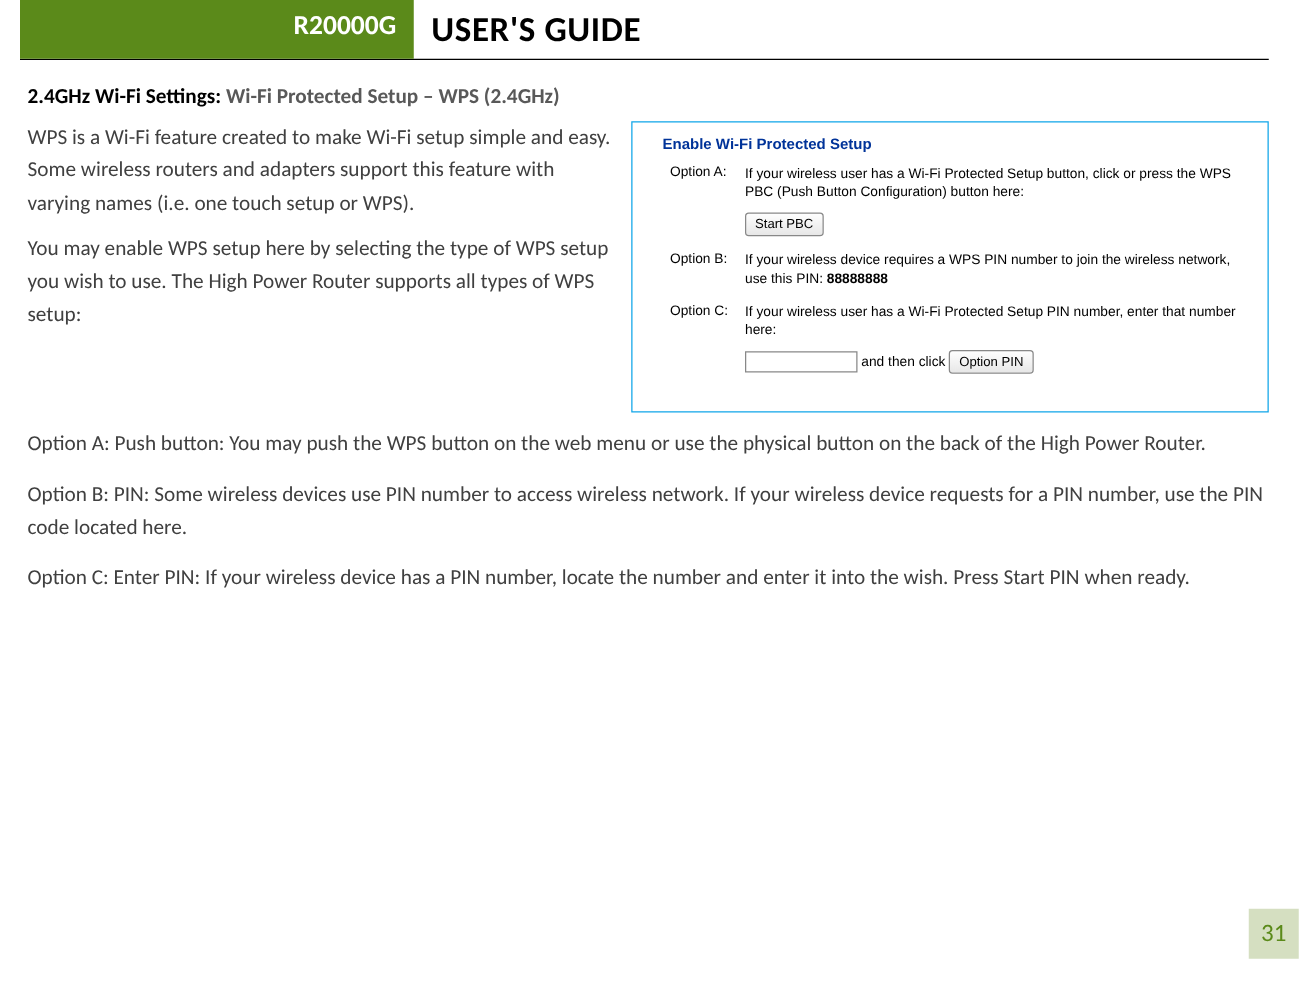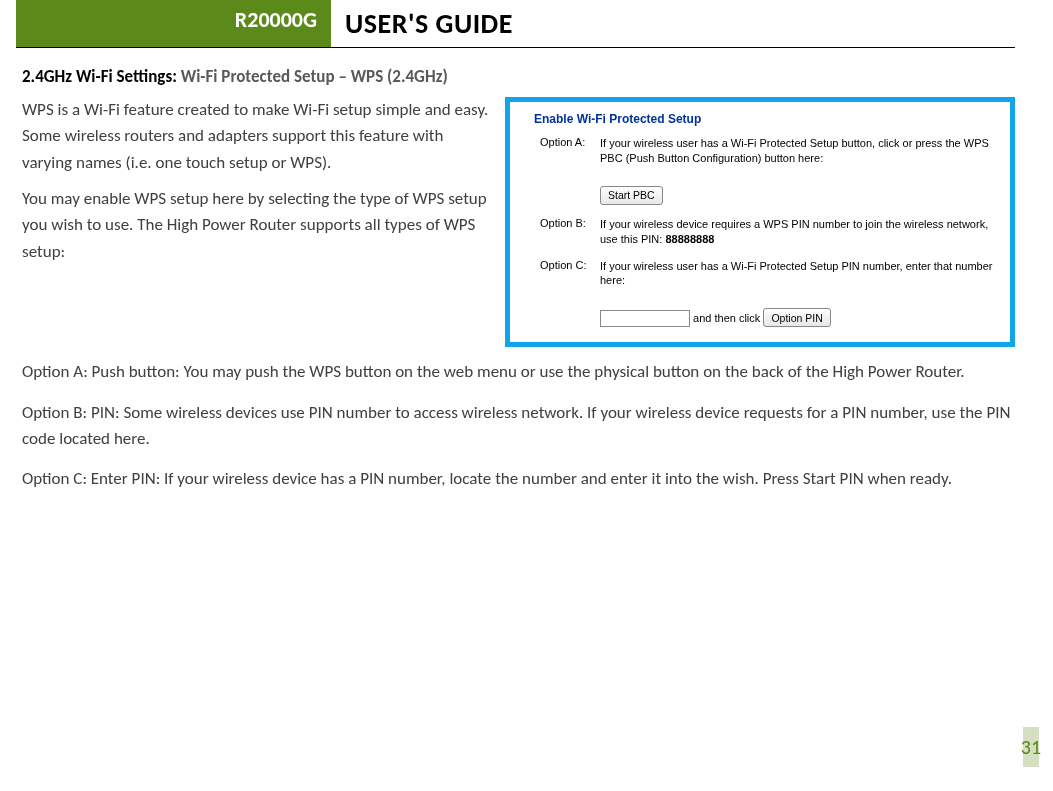--- a/index.html
+++ b/index.html
@@ -50,22 +50,22 @@
     }
     .paras {
       flex: 1;
       font-size: 17px;
       line-height: 1.55;
       color: #404040;
     }
     .paras p { margin-bottom: 10px; }
     .shot {
       width: 510px;
-      border: 5px solid #0ea5e9;
-      padding: 10px 10px 3px 30px;
+      border: 1px solid #0ea5e9;
+      padding: 10px 10px 18px 30px;
       font-family: Arial, sans-serif;
       font-size: 11px;
       color: #000;
       flex-shrink: 0;
     }
     .shot-title {
       color: #003399;
       font-weight: bold;
       font-size: 12px;
       margin-bottom: 10px;
@@ -85,42 +85,42 @@
       line-height: 1.35;
     }
     .opt-body .pin { font-weight: bold; }
     .mini-btn {
       display: inline-block;
       border: 1px solid #888;
       background: linear-gradient(#fefefe,#e7e7e7);
       border-radius: 3px;
       font-size: 10.5px;
       padding: 1.5px 7px;
-      margin-top: 20px;
+      margin-top: 8px;
       font-family: Arial, sans-serif;
     }
     .mini-input {
       border: 1px solid #888;
       height: 17px;
       width: 90px;
       vertical-align: middle;
       font-size: 11px;
       padding: 0 2px;
     }
     .body-text {
       font-size: 17px;
       line-height: 1.55;
       color: #404040;
     }
     .body-text p { margin-bottom: 14px; }
     .page-num {
       position: absolute;
       right: 14px;
       bottom: 24px;
-      width: 16px;
+      width: 40px;
       height: 40px;
       background: #d5dfc1;
       color: #5b8a1a;
       font-size: 20px;
       display: flex;
       align-items: center;
       justify-content: center;
     }
   </style>
 </head>

